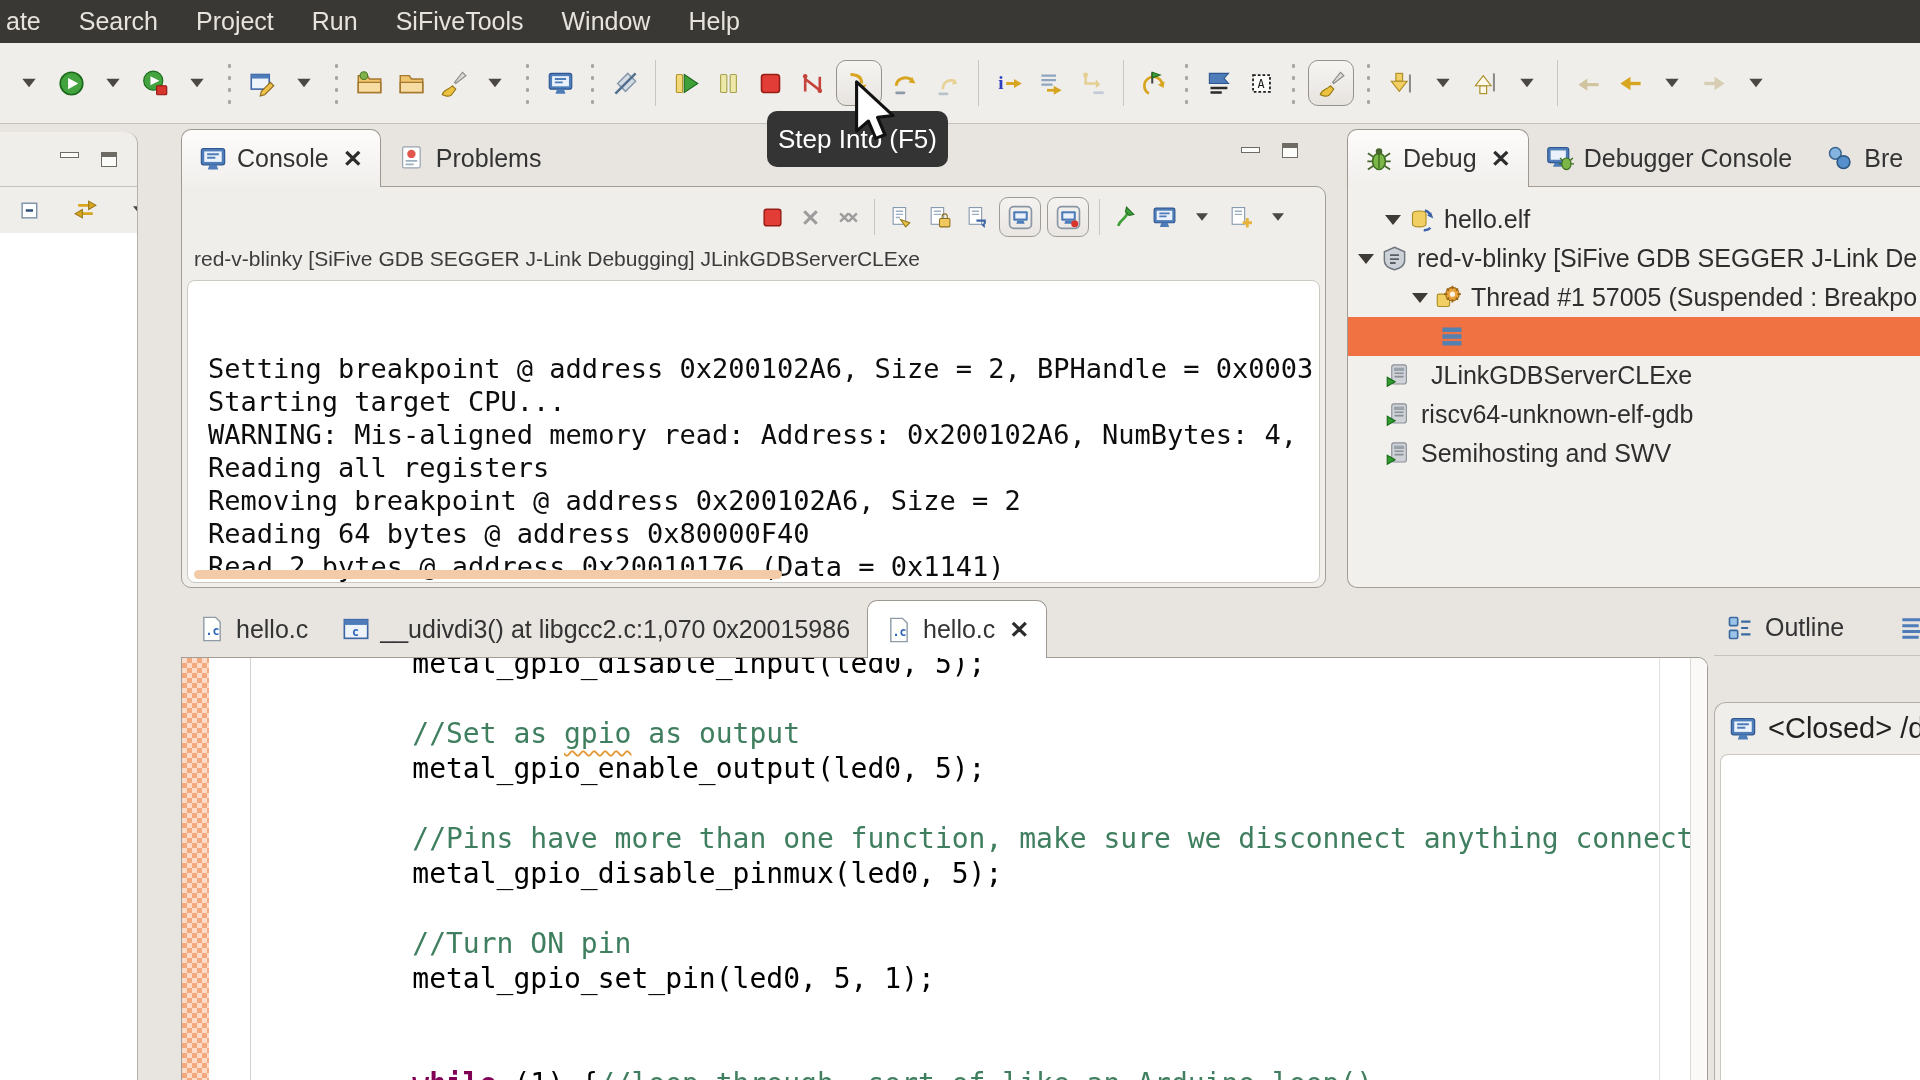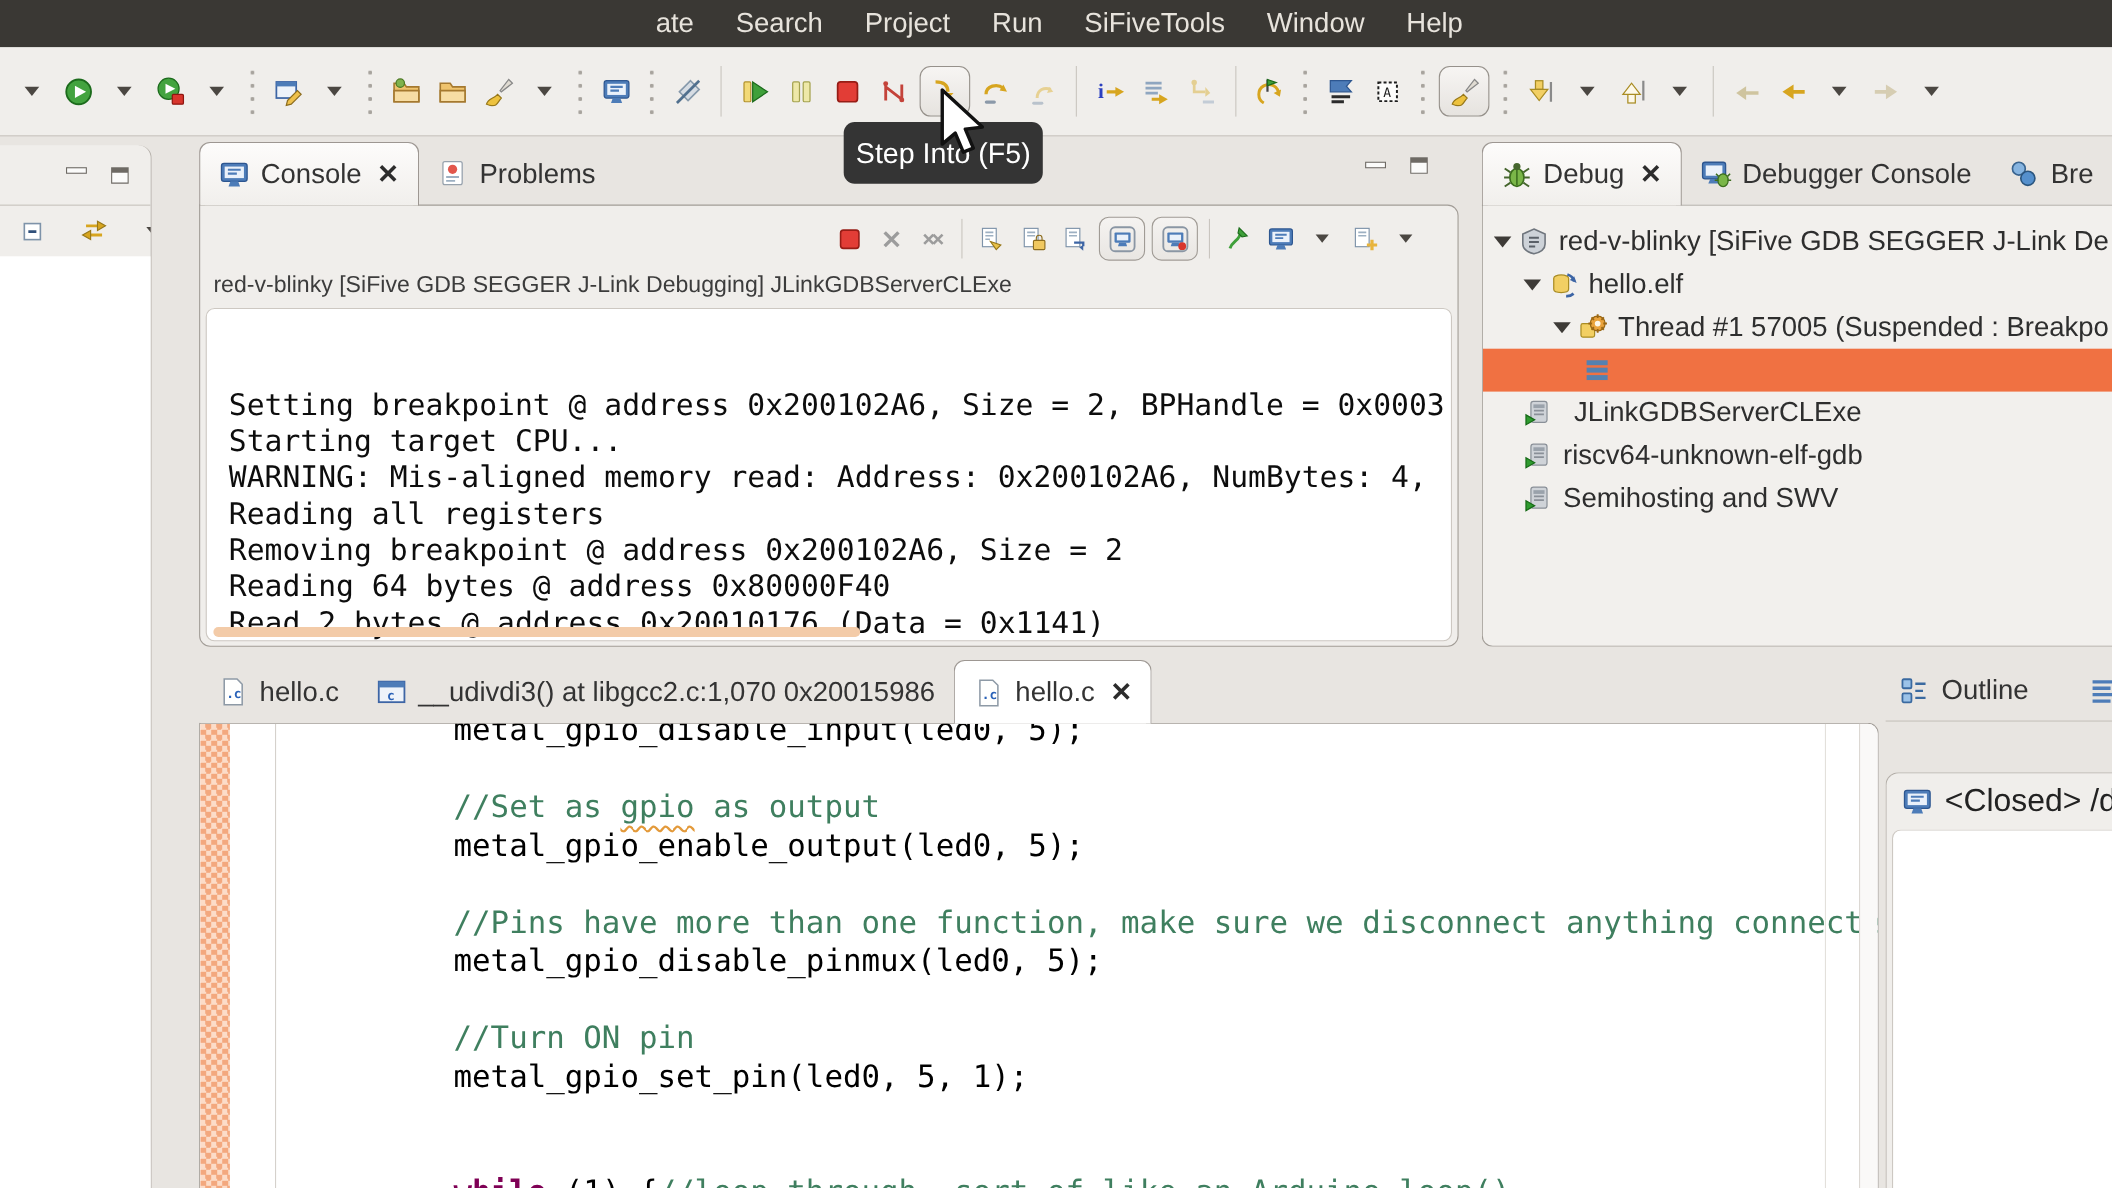--- a/index.html
+++ b/index.html
@@ -3,21 +3,21 @@
 <meta charset="utf-8">
 <style>
   * { box-sizing: border-box; margin: 0; padding: 0; }
   body { margin:0; background:#444; }
   .screen { position:relative; width:1920px; height:1080px; overflow:hidden;
             background:#e8e5e1; font-family:"Liberation Sans", sans-serif; }
 
   
   .menubar { position:absolute; left:0; top:0; right:0; height:43px; background:#3a3834;
              display:flex; align-items:center; gap:38px; padding-left:6px;
-             color:#e7e3dc; font-size:25px;justify-content:center; }
+             color:#e7e3dc; font-size:25px; }
   .menubar span { cursor:default; }
 
   
   .toolbar { position:absolute; left:0; top:43px; right:0; height:81px; background:#f0eeeb;
              border-bottom:1px solid #c5c1bb; display:flex; align-items:center; padding-left:8px; }
   .tbtn { min-width:36px; height:36px; display:flex; align-items:center; justify-content:center; margin:0 3px; }
   .tbtn svg { width:27px; height:27px; display:block; }
   .tbtn.chev svg { width:20px; height:20px; }
   .tbtn.ring { min-width:46px; height:46px; border:1px solid #96918b; border-radius:10px;
                background:linear-gradient(#f7f5f3,#e6e3df); }
@@ -667,42 +667,42 @@
             <svg viewBox="0 0 24 24" width="100%" height="100%">
               <circle cx="8" cy="8" r="5" fill="#86b4e0" stroke="#39648f" stroke-width="1.3"></circle>
               <circle cx="15" cy="15.5" r="5.5" fill="#5590cd" stroke="#2b567f" stroke-width="1.3"></circle>
             </svg>
           </span>
           <span>Bre</span>
         </div>
       </div>
     <div class="panel-body">
       <div class="debug-tree">
-          <div class="trow" style="padding-left: 10px;">
-            <span class="texp"></span>
-            <span class="icon">
-              <svg viewBox="0 0 24 24" width="100%" height="100%">
-                <path d="M12 2l9 4v8c0 5-5 7-9 8-4-1-9-3-9-8V6z" fill="#cdd2d8" stroke="#70767e" stroke-width="1.3"></path>
-                <path d="M8 9h8M8 12.5h8M8 16h5" stroke="#5a6068" stroke-width="1.6"></path>
-              </svg>
-            </span>
-            <span>red-v-blinky [SiFive GDB SEGGER J-Link De</span>
-          </div>
           <div class="trow" style="padding-left: 37px;">
             <span class="texp"></span>
             <span class="icon">
               <svg viewBox="0 0 24 24" width="100%" height="100%">
                 <ellipse cx="10" cy="7" rx="6" ry="2.6" fill="#f2cf63" stroke="#a98c23"></ellipse>
                 <path d="M4 7v9c0 1.5 2.7 2.6 6 2.6s6-1.1 6-2.6V7" fill="#f2cf63" stroke="#a98c23"></path>
                 <path d="M15 4a8 8 0 015.5 5.5" stroke="#3d65a5" stroke-width="2.2" fill="none"></path>
                 <path d="M22.5 11l-2-5.5-3.5 3z" fill="#3d65a5"></path>
                 <path d="M20 19.5a8 8 0 01-6 2" stroke="#3d65a5" stroke-width="2.2" fill="none"></path>
               </svg>
             </span>
             <span>hello.elf</span>
+          </div>
+          <div class="trow" style="padding-left: 10px;">
+            <span class="texp"></span>
+            <span class="icon">
+              <svg viewBox="0 0 24 24" width="100%" height="100%">
+                <path d="M12 2l9 4v8c0 5-5 7-9 8-4-1-9-3-9-8V6z" fill="#cdd2d8" stroke="#70767e" stroke-width="1.3"></path>
+                <path d="M8 9h8M8 12.5h8M8 16h5" stroke="#5a6068" stroke-width="1.6"></path>
+              </svg>
+            </span>
+            <span>red-v-blinky [SiFive GDB SEGGER J-Link De</span>
           </div>
           <div class="trow" style="padding-left: 64px;">
             <span class="texp"></span>
             <span class="icon">
               <svg viewBox="0 0 24 24" width="100%" height="100%">
                 <rect x="2" y="9" width="11" height="11" rx="1.5" fill="#f2cf63" stroke="#a98c23"></rect>
                 <circle cx="15.5" cy="9" r="6" fill="#eaa33c" stroke="#9a6714"></circle>
                 <circle cx="15.5" cy="9" r="2.3" fill="#fdf6e8"></circle>
                 <path d="M15.5 1.5v3M15.5 13.5v3M8 9h3M20 9h3M10.5 4l2 2M20.5 4l-2 2M10.5 14l2-2M20.5 14l-2-2" stroke="#9a6714" stroke-width="1.5"></path>
               </svg>

